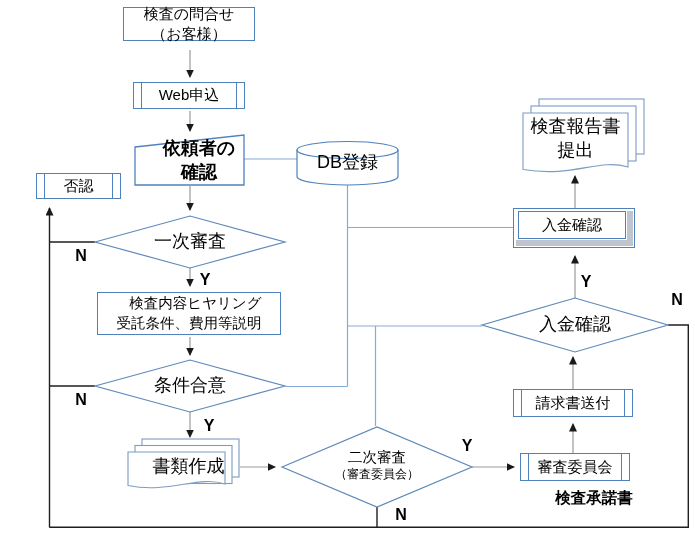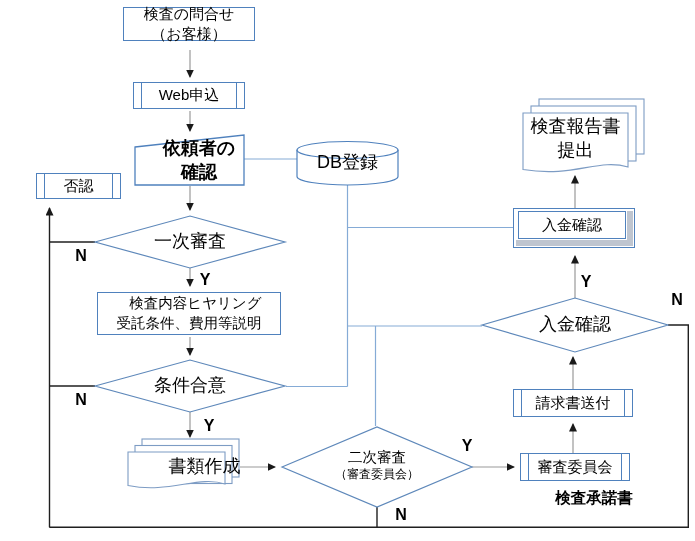--- a/index.html
+++ b/index.html
@@ -142,21 +142,21 @@
 
   <div class="label" style="left:135px;top:139px;width:128px;height:44px;font-weight:bold;">依頼者の
 確認</div>
 
   <div class="label" style="left:297px;top:146px;width:101px;height:34px;text-align:right;">DB登録</div>
 
   <div class="label" style="left:95px;top:216px;width:190px;height:52px;">一次審査</div>
 
   <div class="label" style="left:95px;top:360px;width:190px;height:52px;">条件合意</div>
 
-  <div class="label" style="left:136px;top:450px;width:97px;height:34px;padding-left:20px;">書類作成</div>
+  <div class="label" style="left:120px;top:450px;width:97px;height:34px;padding-left:20px;">書類作成</div>
 
   <div class="label col" style="left:282px;top:434px;width:190px;height:62px;font-size:14.5px;">
     <span>二次審査</span>
     <span class="sub">（審査委員会）</span>
   </div>
 
   <div class="label" style="left:482px;top:298px;width:186px;height:54px;">入金確認</div>
 
   <div class="label" style="left:523px;top:114px;width:105px;height:50px;">検査報告書
 提出</div>

